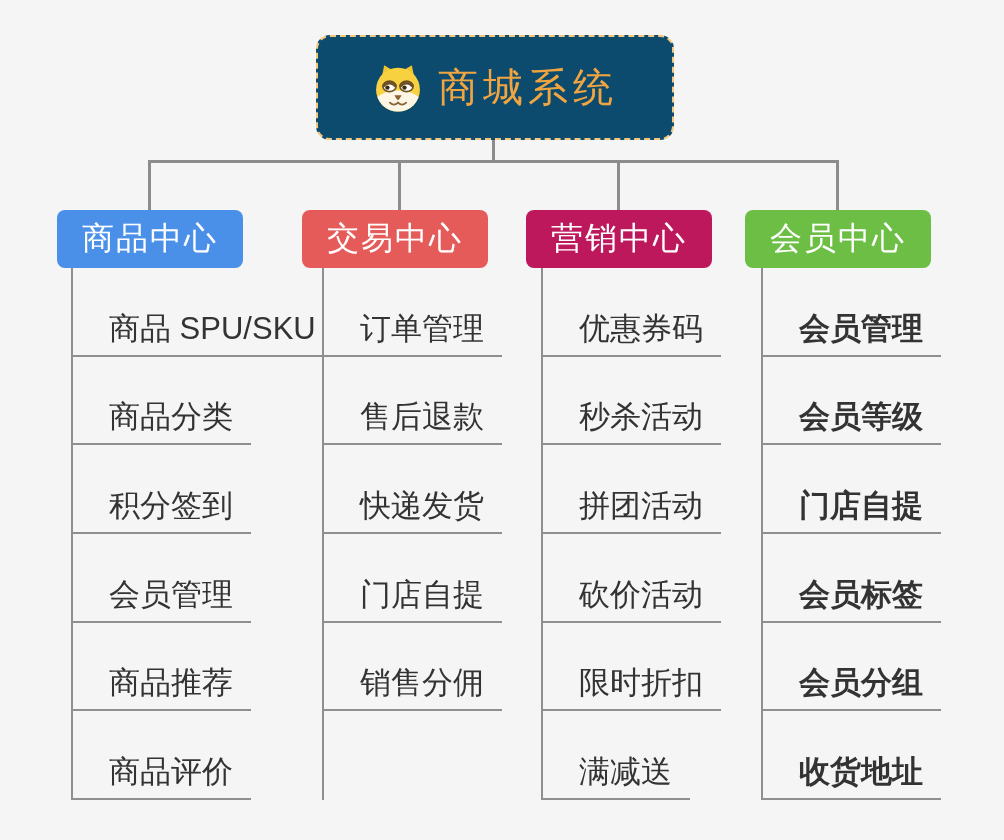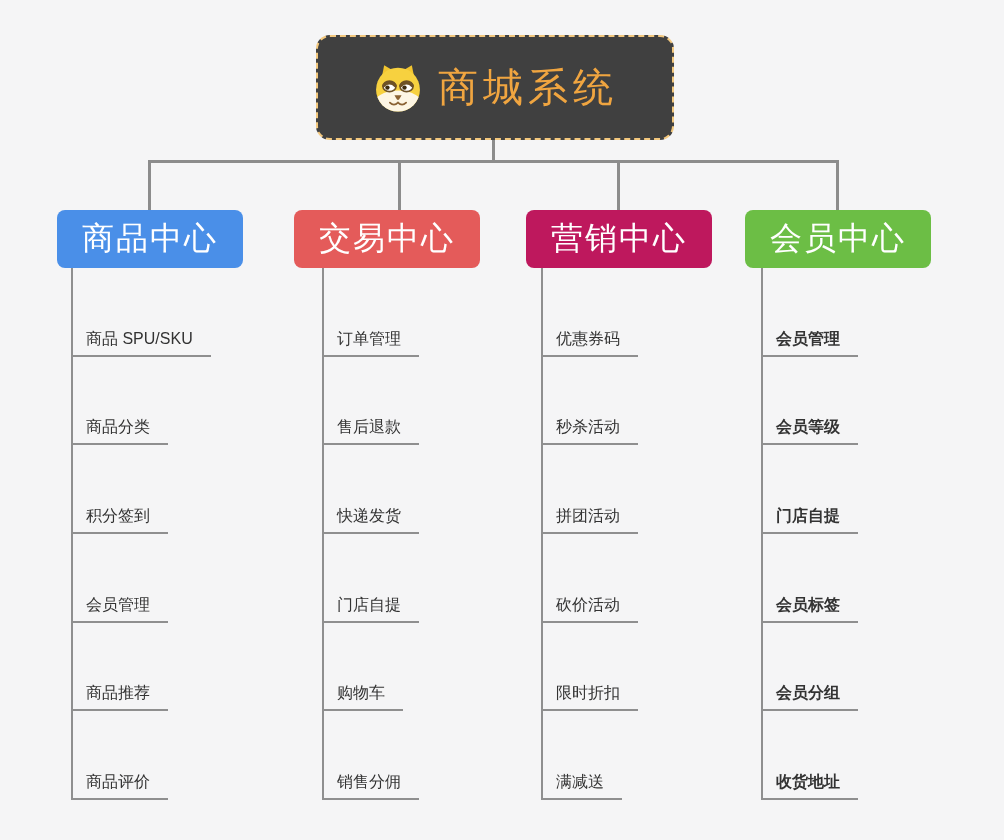--- a/index.html
+++ b/index.html
@@ -10,55 +10,55 @@
   body{
     font-family:"Liberation Sans","DejaVu Sans",sans-serif;
     background:var(--bg);
   }
   .canvas{
     position:relative;width:1004px;height:840px;background:var(--bg);overflow:hidden;
   }
   
   .root-node{
     position:absolute;left:316px;top:35px;width:358px;height:105px;
-    background:#404040;border:2px dashed #f3c87e;border-radius:14px;
+    background:#0c4a6e;border:2px dashed #f3c87e;border-radius:14px;
     display:flex;align-items:center;justify-content:center;gap:14px;
     cursor:pointer;
   }
   .root-title{
     font-size:40px;letter-spacing:5px;color:#f0a540;white-space:nowrap;
   }
   .dog-icon{width:52px;height:52px;flex:0 0 auto;}
   
   .connector{position:absolute;background:var(--connector);}
   .stem  {left:492px;top:140px;width:3px;height:22px;}
   .bus   {left:148px;top:160px;width:691px;height:3px;}
   .drop  {top:160px;width:3px;height:50px;}
   .drop1{left:148px;} .drop2{left:398px;} .drop3{left:617px;} .drop4{left:836px;}
   
   .branch-box{
     position:absolute;top:210px;width:186px;height:58px;border-radius:8px;
     display:flex;align-items:center;justify-content:center;
     color:#ffffff;font-size:32px;letter-spacing:2px;white-space:nowrap;cursor:pointer;
   }
-  .bx1{left:57px;align-items:center;} .bx2{left:294px;} .bx3{left:526px;} .bx4{left:745px;}
+  .bx1{left:57px;align-items:center;} .bx2{left:302px;} .bx3{left:526px;} .bx4{left:745px;}
   
   .leaf-list{
     position:absolute;top:268px;height:532px;
     border-left:2px solid var(--underline);
     display:flex;flex-direction:column;
   }
   .ll1{left:71px;} .ll2{left:322px;} .ll3{left:541px;} .ll4{left:761px;font-weight:bold;}
   .leaf{
     height:88.667px;display:flex;align-items:flex-end;
   }
   .leaf-label{
     display:inline-block;white-space:nowrap;
-    font-size:16px;color:var(--leaf-text);
-    padding:0 18px 5px 15px;margin-left:-2px;
+    font-size:31px;color:var(--leaf-text);
+    padding:0 18px 5px 38px;margin-left:-2px;
     border-bottom:2px solid var(--underline);
     cursor:pointer;
   }
 </style>
 </head>
 <body>
 
 <div class="canvas">
 
   <div class="root-node" style="border-color: rgb(243, 200, 126);">
@@ -140,23 +140,20 @@
     <div class="leaf">
         <span class="leaf-label">售后退款</span>
       </div>
     <div class="leaf">
         <span class="leaf-label">快递发货</span>
       </div>
     <div class="leaf">
         <span class="leaf-label">门店自提</span>
       </div>
     <div class="leaf">
-        <span class="leaf-label">购物车</span>
-      </div>
-    <div class="leaf">
         <span class="leaf-label">销售分佣</span>
       </div>
   </div>
 
   <div class="leaf-list ll3">
     <div class="leaf">
         <span class="leaf-label">优惠券码</span>
       </div>
     <div class="leaf">
         <span class="leaf-label">秒杀活动</span>

